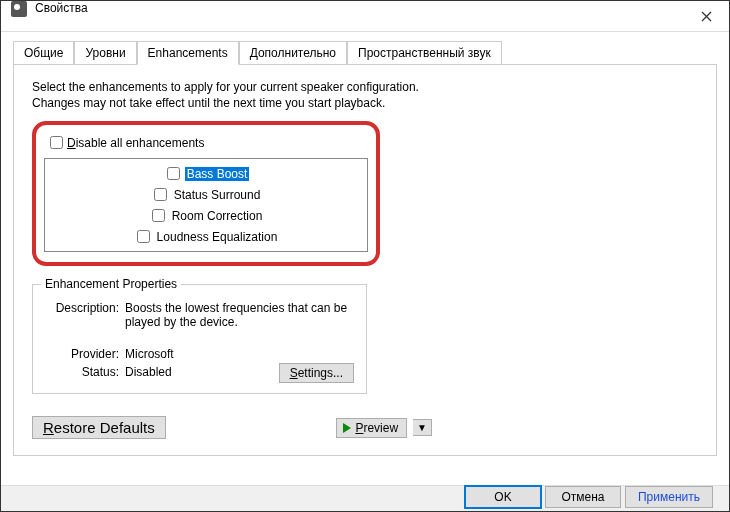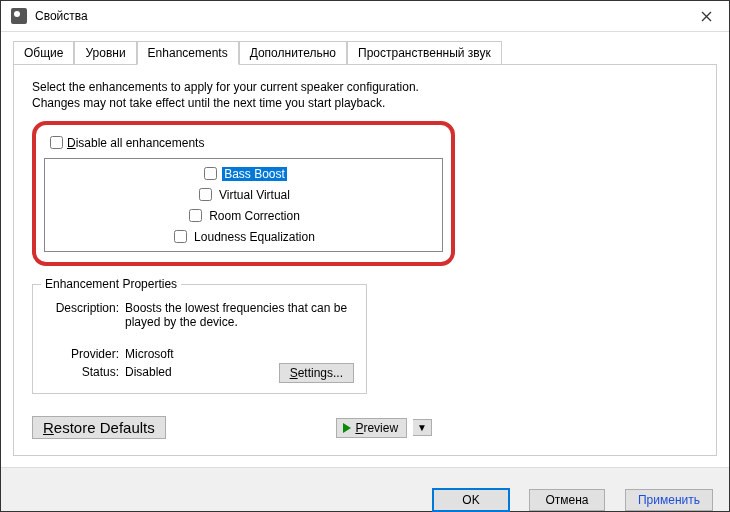--- a/index.html
+++ b/index.html
@@ -15,21 +15,20 @@
     height: 512px;
     background: #fff;
     border: 1px solid #333;
     position: relative;
     margin: 0;
   }
   .titlebar {
     height: 31px;
     background: #fff;
     display: flex;
-    align-items: center;
     padding: 0 0 0 10px;
     border-bottom: 1px solid #ddd;
   }
   .titlebar-icon {
     width: 16px; height: 16px;
     background: #555;
     margin-right: 8px;
     border-radius: 2px;
     position: relative;
   }
@@ -87,21 +86,21 @@
   .desc-text {
     font-size: 12px;
     margin-bottom: 10px;
     line-height: 1.35;
     max-width: 420px;
   }
   .hl-box {
     border: 4px solid #d32f2f;
     border-radius: 14px;
     padding: 6px 8px 10px 8px;
-    width: 423px;
+    width: 348px;
   }
   .disable-row {
     display: flex;
     align-items: center;
     margin: 2px 0 6px 2px;
     font-size: 12px;
   }
   .disable-row input { margin-right: 4px; }
   .u { text-decoration: underline; }
   .enh-list {
@@ -204,28 +203,28 @@
     padding: 2px 4px;
     background: #e1e1e1;
     border: 1px solid #adadad;
     border-left: none;
     cursor: pointer;
     font-size: 10px;
   }
   .footer {
     position: absolute;
     bottom: 0; left: 0; right: 0;
-    height: 44px;
+    height: 26px;
     background: #f0f0f0;
     border-top: 1px solid #ddd;
     display: flex;
-    align-items: flex-end;
+    align-items: flex-start;
     justify-content: flex-end;
     padding-right: 16px;
-    gap: 20px;
+    gap: 4px;
   }
   .footer button {
     min-width: 76px;
     padding: 3px 12px;
     font-family: inherit;
     font-size: 12px;
     background: #e1e1e1;
     border: 1px solid #adadad;
     cursor: pointer;
   }
@@ -271,21 +270,21 @@
         <span><span class="u">D</span><span>isable all enhancements</span></span>
       </label>
 
       <div class="enh-list">
         <label class="enh-item selected">
           <input type="checkbox" style="">
           <span class="enh-label">Bass Boost</span>
         </label>
         <label class="enh-item">
           <input type="checkbox" style="">
-          <span class="enh-label">Virtual Virtual</span>
+          <span class="enh-label">Status Surround</span>
         </label>
         <label class="enh-item">
           <input type="checkbox" style="">
           <span class="enh-label">Room Correction</span>
         </label>
         <label class="enh-item">
           <input type="checkbox" style="">
           <span class="enh-label">Loudness Equalization</span>
         </label>
       </div>

